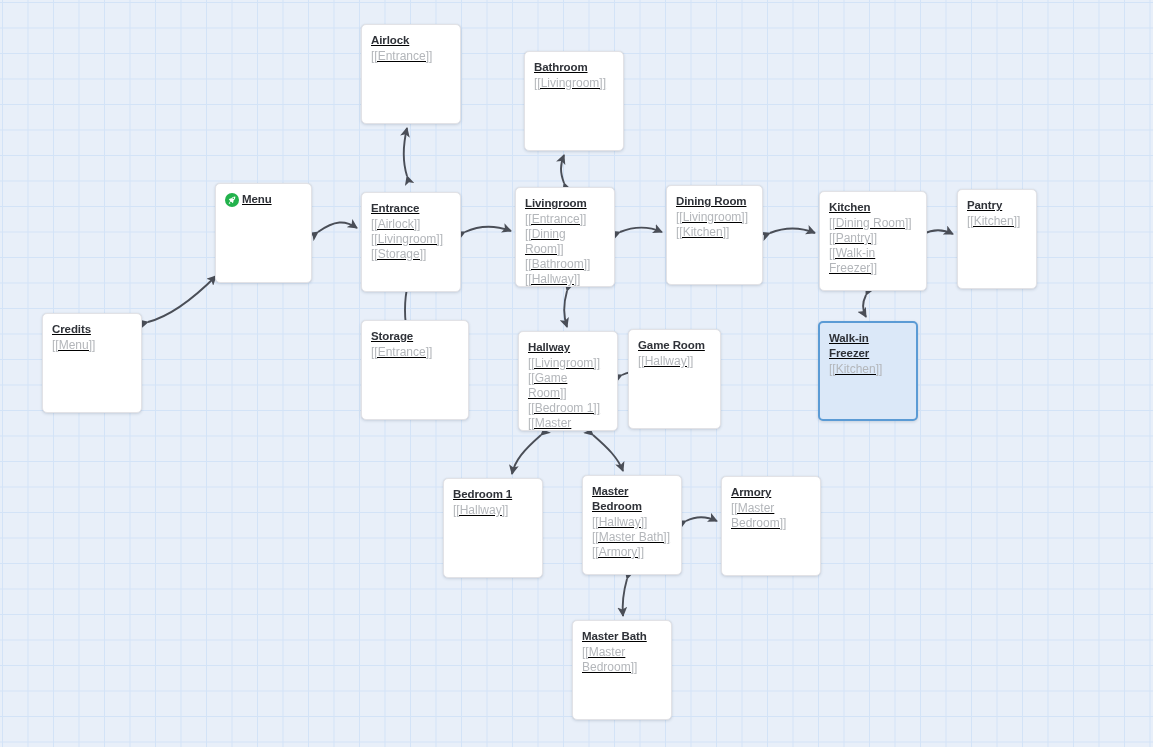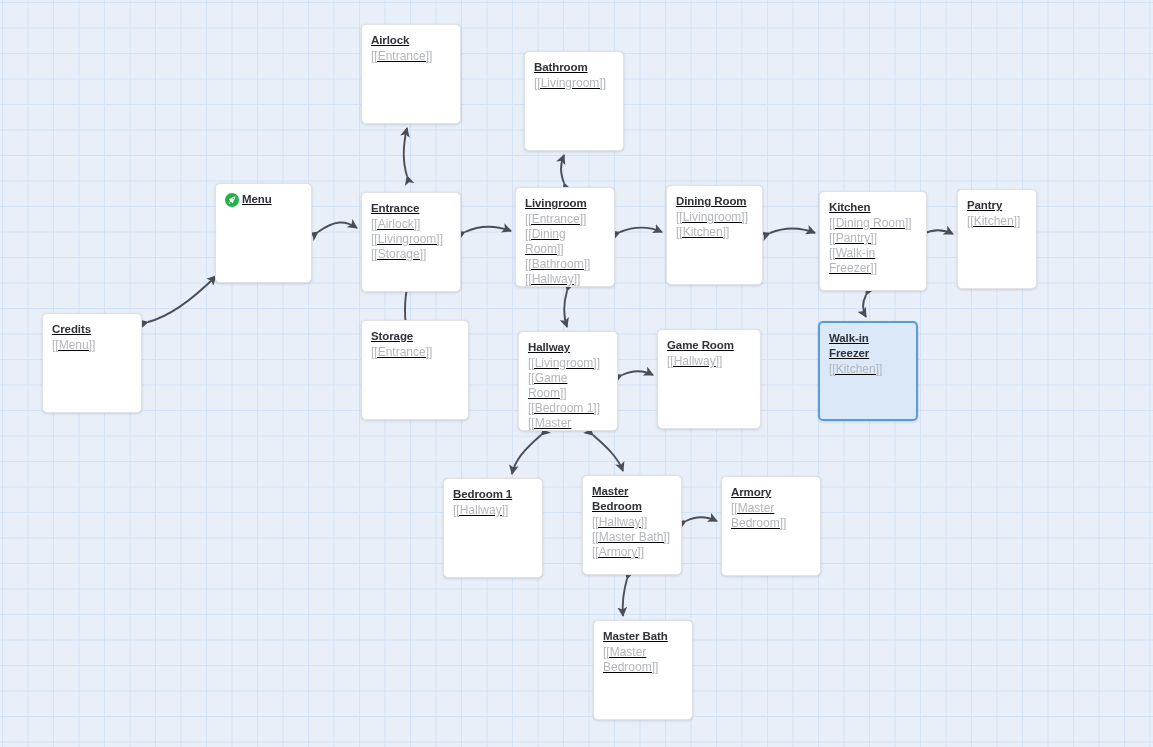--- a/index.html
+++ b/index.html
@@ -190,21 +190,21 @@
       </div>
       <div class="node" style="left: 518px; top: 331px; width: 100px; height: 100px;">
         <div class="node-title">Hallway</div>
         <div class="node-links">
           <span class="node-link">[[Livingroom]]</span>
           <span class="node-link">[[Game Room]]</span>
           <span class="node-link">[[Bedroom 1]]</span>
           <span class="node-link">[[Master Bedroom]]</span>
         </div>
       </div>
-      <div class="node" style="left: 657px; top: 329px; width: 104px; height: 100px;">
+      <div class="node" style="left: 628px; top: 329px; width: 93px; height: 100px;">
         <div class="node-title">Game Room</div>
         <div class="node-links">
           <span class="node-link">[[Hallway]]</span>
         </div>
       </div>
       <div class="node selected" style="left: 818px; top: 321px; width: 100px; height: 100px;">
         <div class="node-title">Walk-in Freezer</div>
         <div class="node-links">
           <span class="node-link">[[Kitchen]]</span>
         </div>
@@ -222,21 +222,21 @@
           <span class="node-link">[[Master Bath]]</span>
           <span class="node-link">[[Armory]]</span>
         </div>
       </div>
       <div class="node" style="left: 721px; top: 476px; width: 100px; height: 100px;">
         <div class="node-title">Armory</div>
         <div class="node-links">
           <span class="node-link">[[Master Bedroom]]</span>
         </div>
       </div>
-      <div class="node" style="left: 572px; top: 620px; width: 100px; height: 100px; margin-left: 21px;">
+      <div class="node" style="left: 572px; top: 620px; width: 100px; height: 100px;">
         <div class="node-title">Master Bath</div>
         <div class="node-links">
           <span class="node-link">[[Master Bedroom]]</span>
         </div>
       </div>
     </div>
 
 </div>
 
 </body></html>

